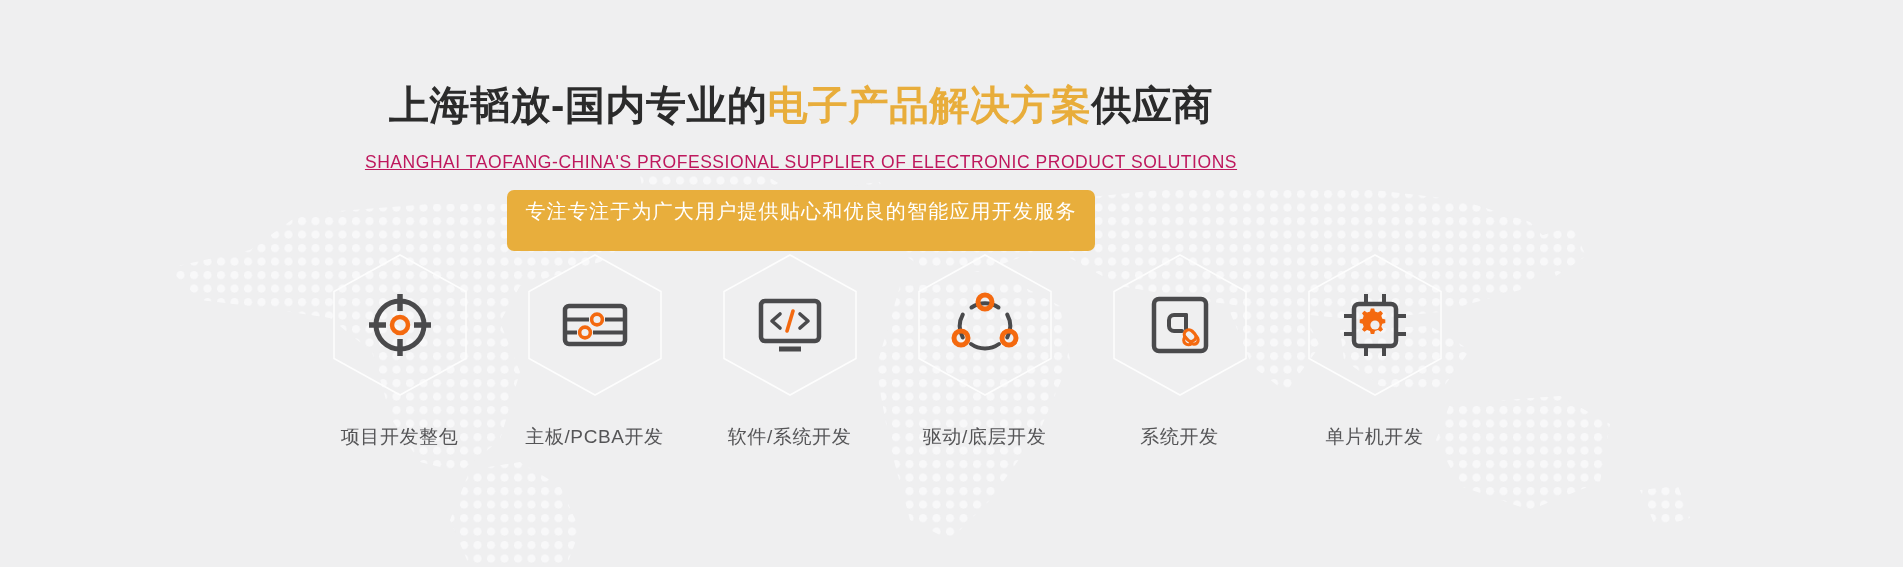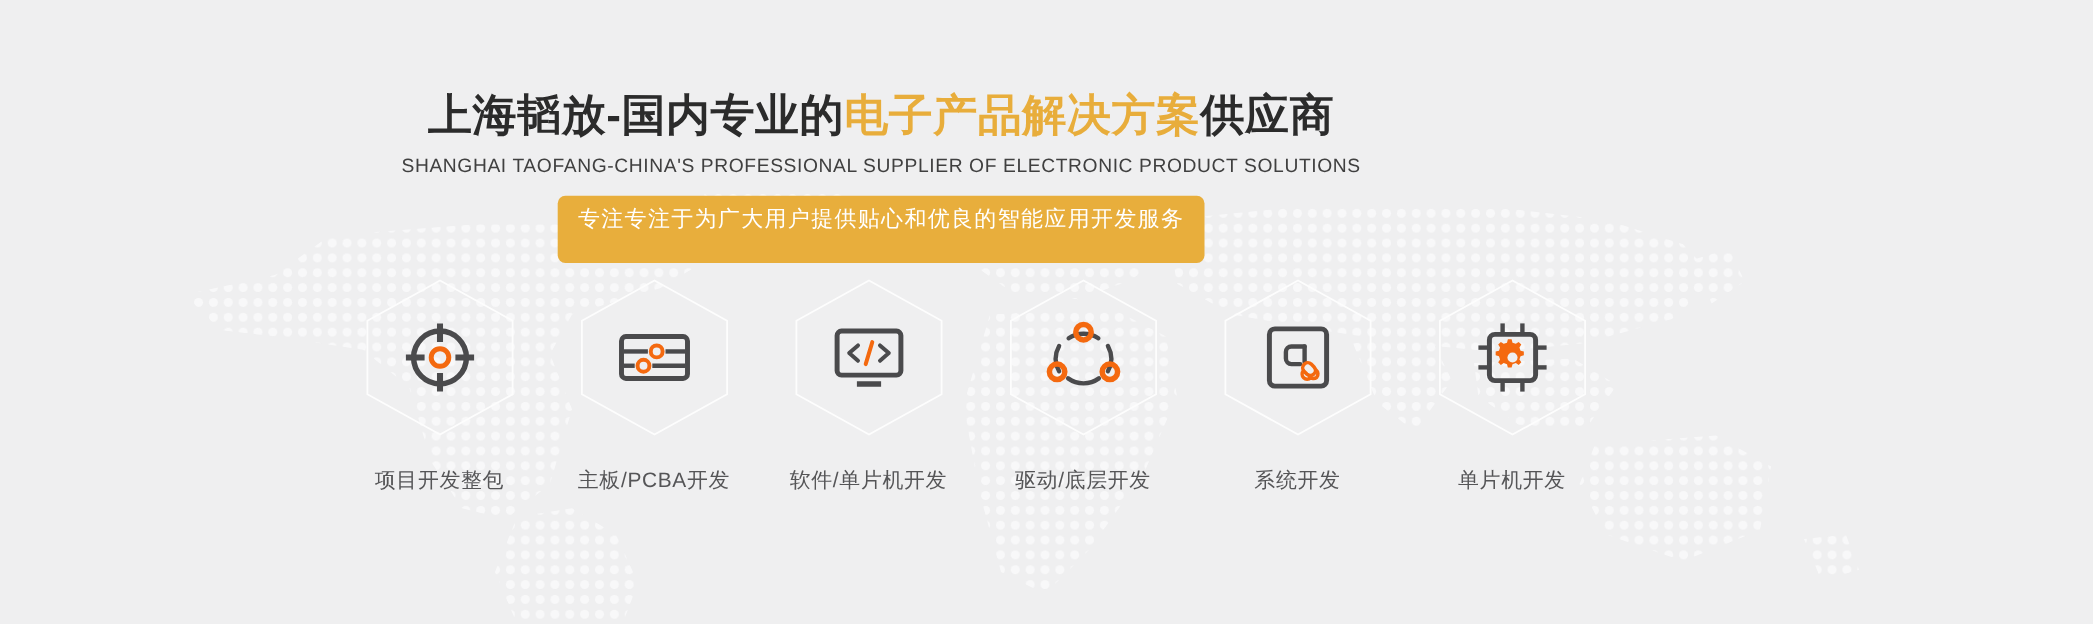--- a/index.html
+++ b/index.html
@@ -49,26 +49,27 @@
     line-height: 1.18;
     letter-spacing: 0.5px;
     color: #2b2b2b;
     white-space: nowrap;
   }
   #headline .hl-accent {
     color: #e8ad3b;
   }
 
   #subtitle {
-    margin-top: 11px;
+    margin-top: 23px;
     font-size: 17.5px;
     letter-spacing: 0.55px;
-    color: #404040;
+    color: #be185d;
     white-space: nowrap;
     font-weight: 400;
+    text-decoration: underline;
   }
 
   #badge-row {
     margin-top: 17px;
     display: flex;
     justify-content: center;
   }
   #tagline-badge {
     display: inline-block;
     background: #e8ae3c;
@@ -243,21 +244,21 @@
         <div class="icon-holder">
           <svg viewBox="0 0 72 72" width="72" height="72">
             <rect x="7" y="12" width="58" height="40" rx="4" ry="4" fill="none" stroke="#4a4a4c" stroke-width="4.5"></rect>
             <line x1="25" y1="60" x2="47" y2="60" stroke="#4a4a4c" stroke-width="5"></line>
             <polyline points="26,25 18,32 26,39" fill="none" stroke="#4a4a4c" stroke-width="3.6" stroke-linecap="round" stroke-linejoin="round"></polyline>
             <polyline points="46,25 54,32 46,39" fill="none" stroke="#4a4a4c" stroke-width="3.6" stroke-linecap="round" stroke-linejoin="round"></polyline>
             <line x1="39" y1="22" x2="33" y2="42" stroke="#f4690f" stroke-width="3.6" stroke-linecap="round"></line>
           </svg>
         </div>
       </div>
-      <div class="service-label">软件/单片机开发</div>
+      <div class="service-label">软件/系统开发</div>
     </div>
 
     <div class="service-item">
       <div class="hex-wrap">
         <svg class="hex-outline" viewBox="0 0 146 146">
           <polygon points="73,3 139,39.5 139,106.5 73,143 7,106.5 7,39.5" fill="none" stroke="#fdfdfd" stroke-width="1.6"></polygon>
         </svg>
         <div class="icon-holder">
           <svg viewBox="0 0 72 72" width="72" height="72">
             <path d="M22.5 18.5 A24 24 0 0 1 49.5 18.5" fill="none" stroke="#4a4a4c" stroke-width="4" stroke-linecap="round"></path>

